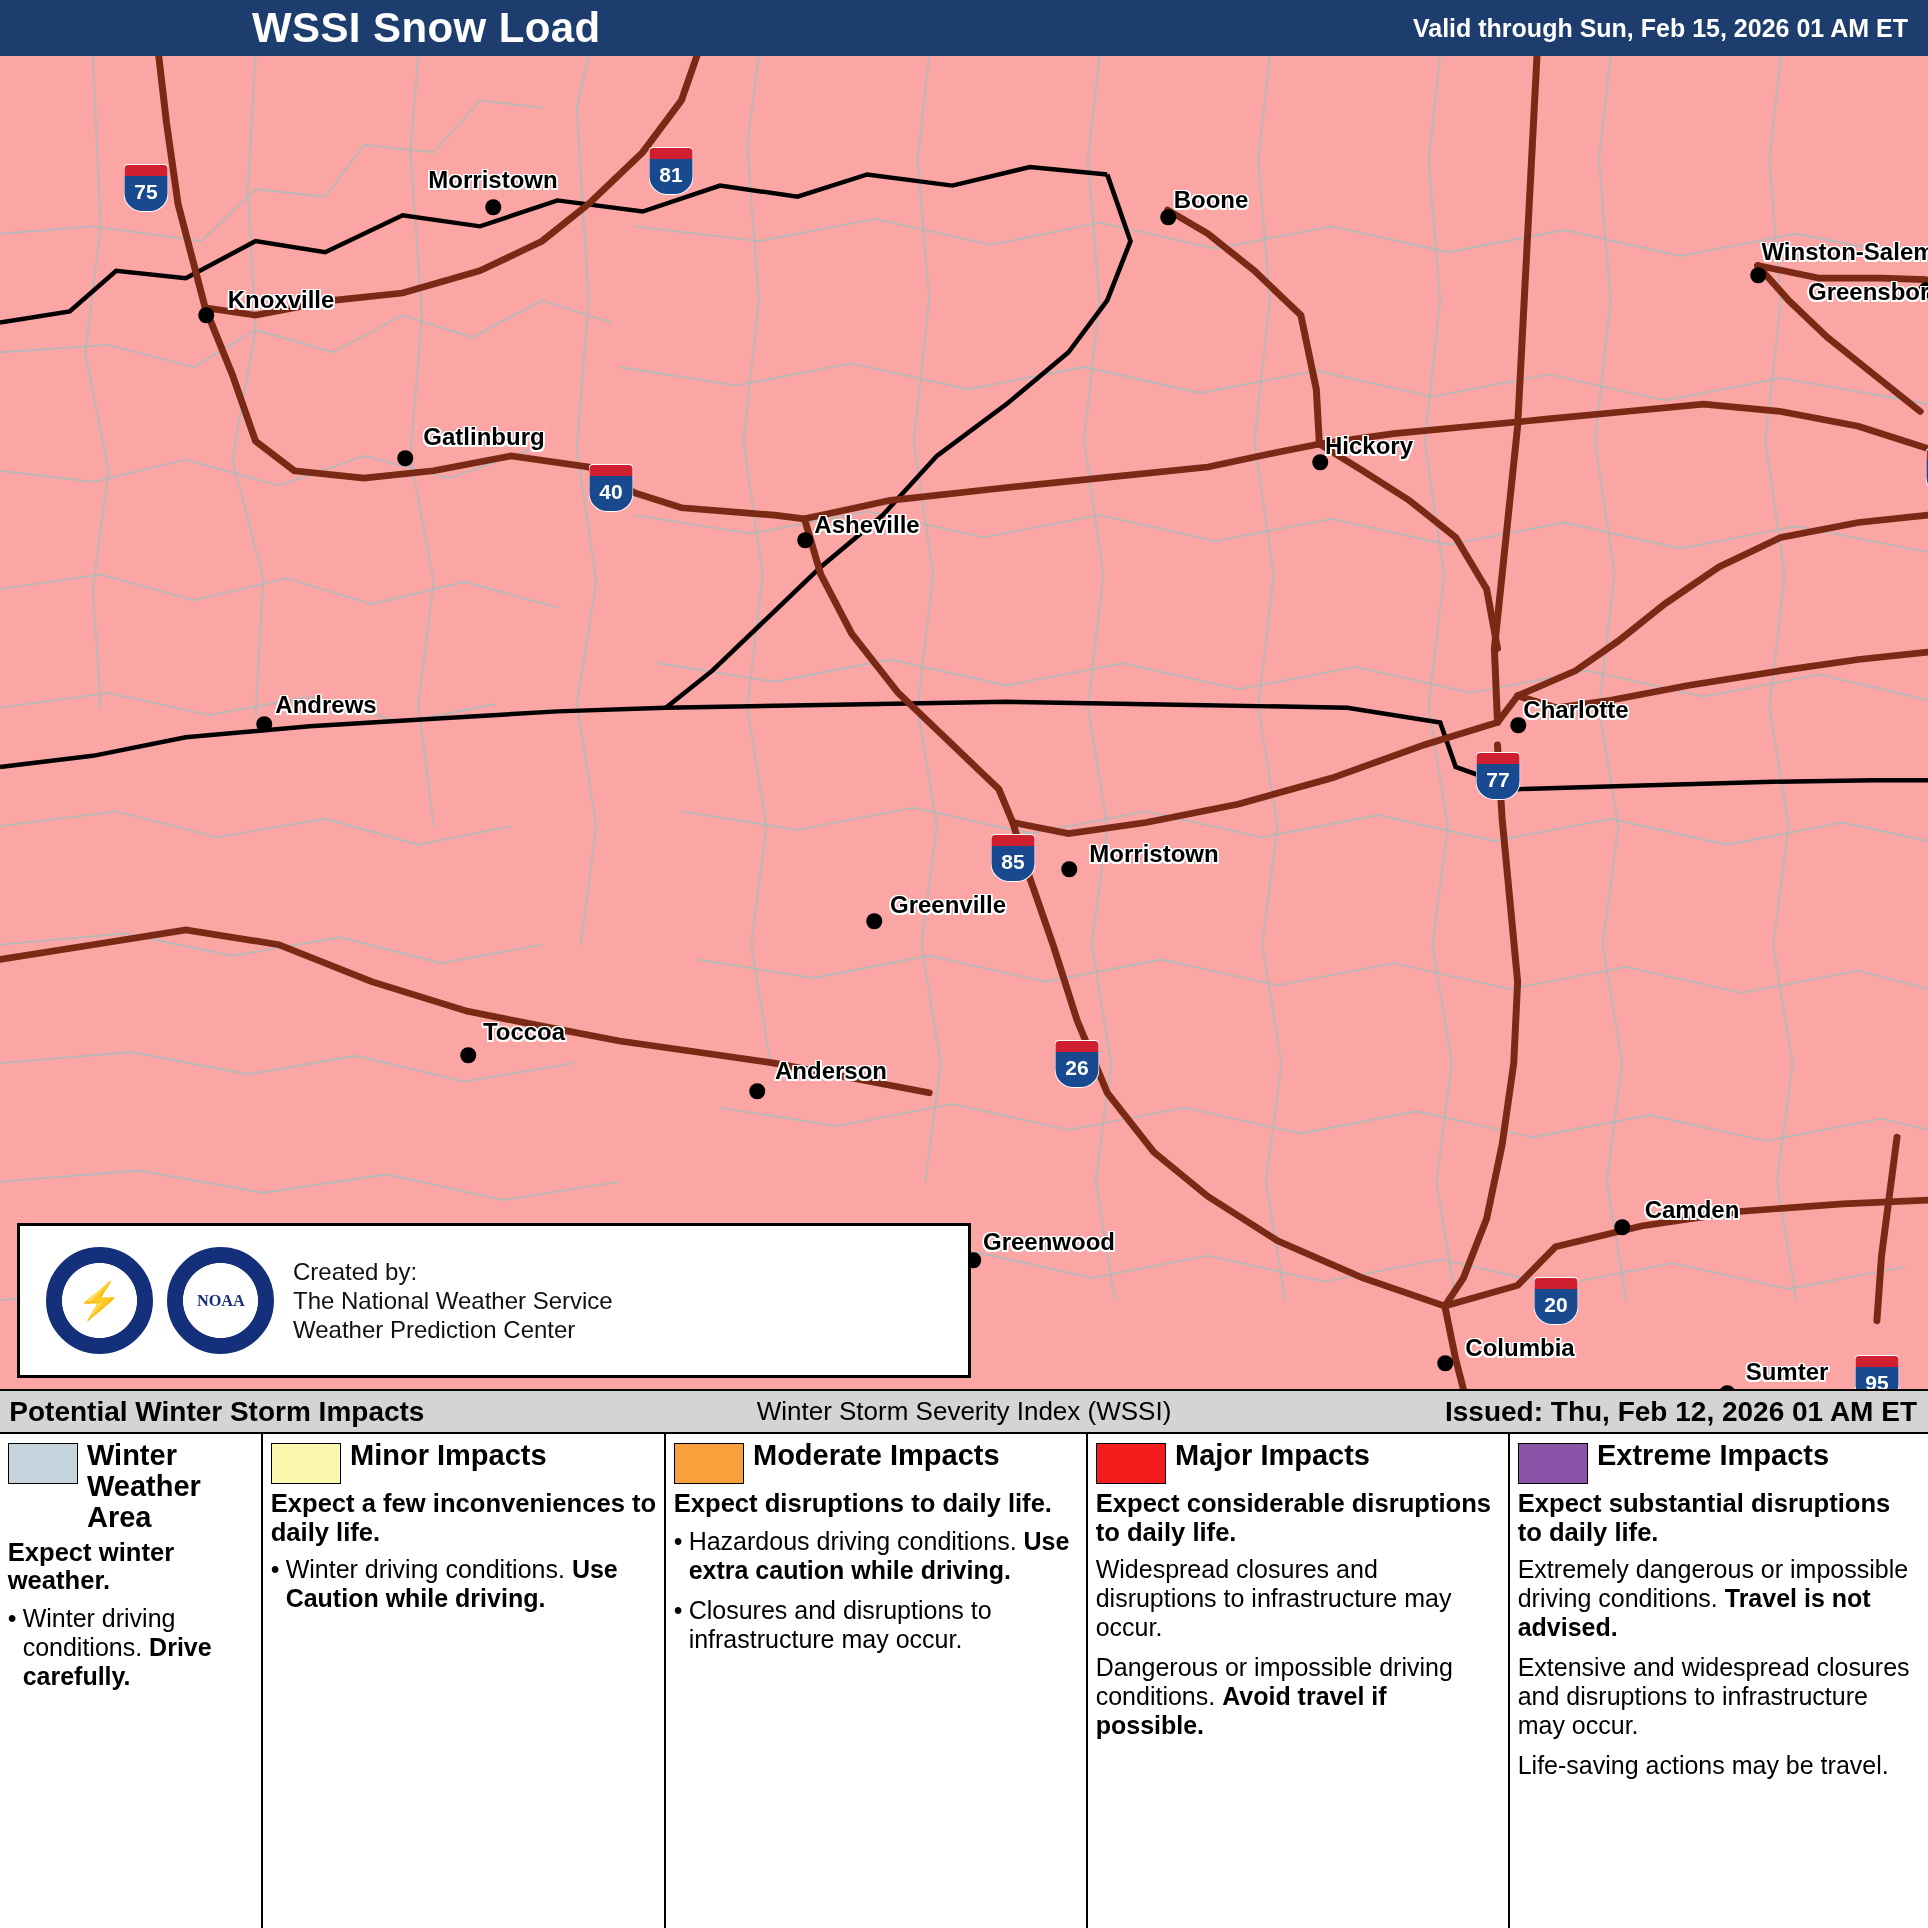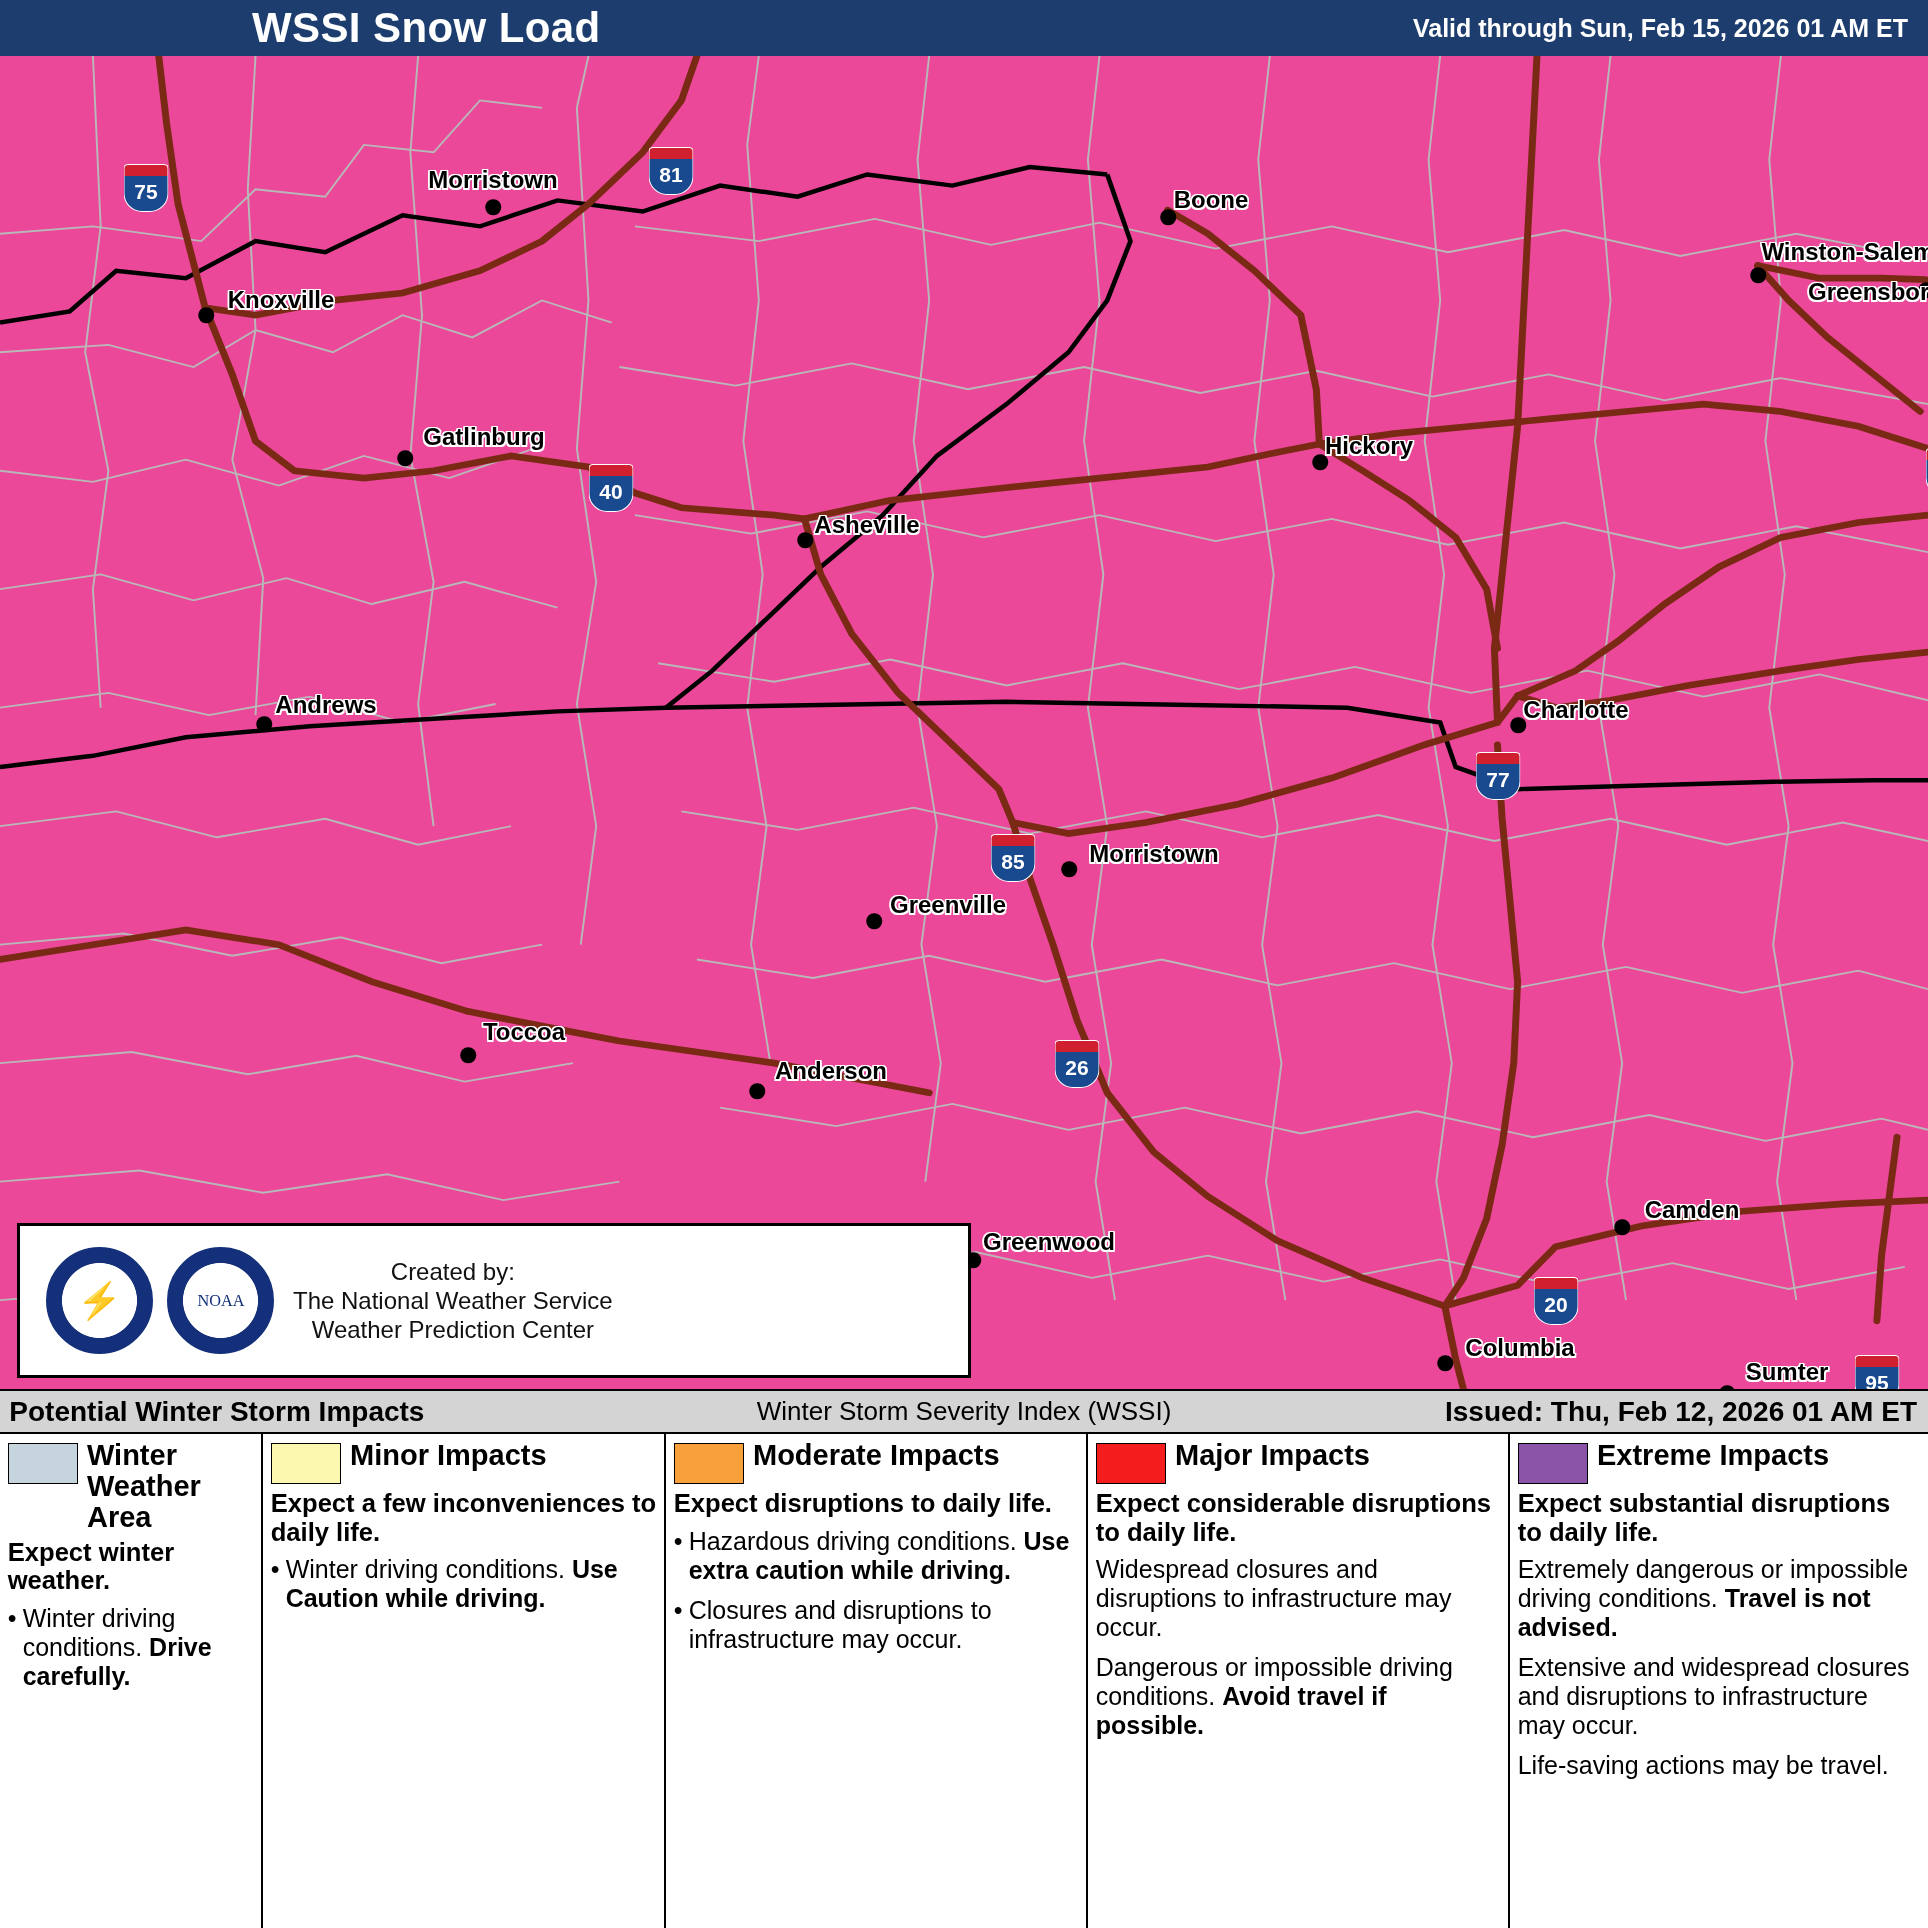--- a/index.html
+++ b/index.html
@@ -41,23 +41,22 @@
   }
   .header .valid {
     font-size: 25px;
     font-weight: bold;
   }
 
   
   .map-wrap {
     position: relative;
     flex: 1 1 auto;
-    background: #ec4899;
+    background: #fca5a5;
     overflow: hidden;
-    text-align: center;
   }
   .map-svg {
     position: absolute;
     top: 0; left: 0;
     width: 100%;
     height: 100%;
     display: block;
   }
 
   .city-dot {
@@ -171,21 +170,21 @@
   }
   .seal.noaa .seal-inner {
     position: absolute;
     inset: 15.5px;
     border-radius: 50%;
     background: #ffffff;
     display: flex;
     align-items: center;
     justify-content: center;
     font-size: 16.3px;
-    font-weight: normal;
+    font-weight: bold;
     color: #14307a;
     font-family: "Liberation Serif", serif;
   }
   .created-by {
     margin-left: 18.6px;
     font-size: 24px;
     line-height: 1.22;
     color: #111;
   }
 

